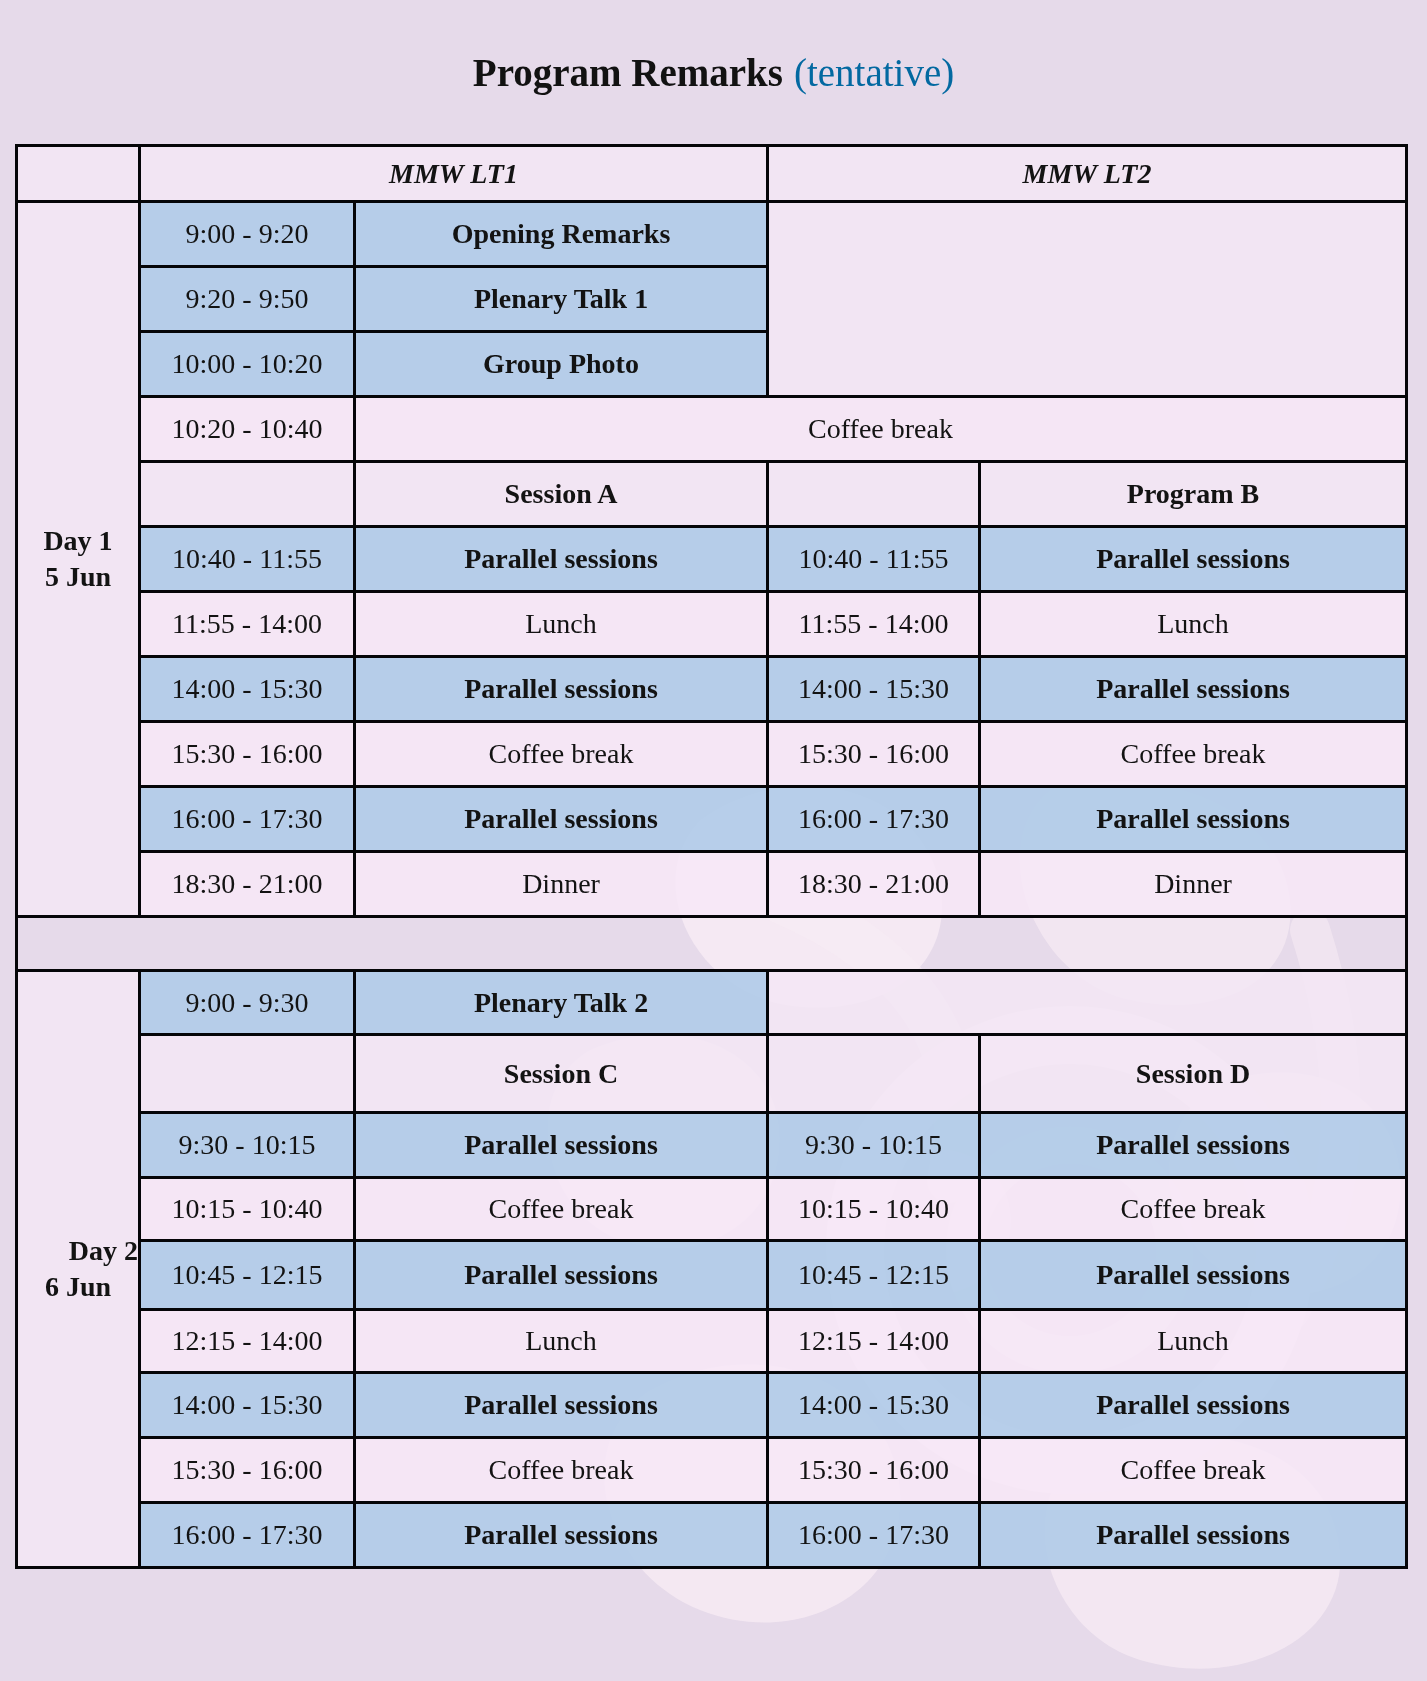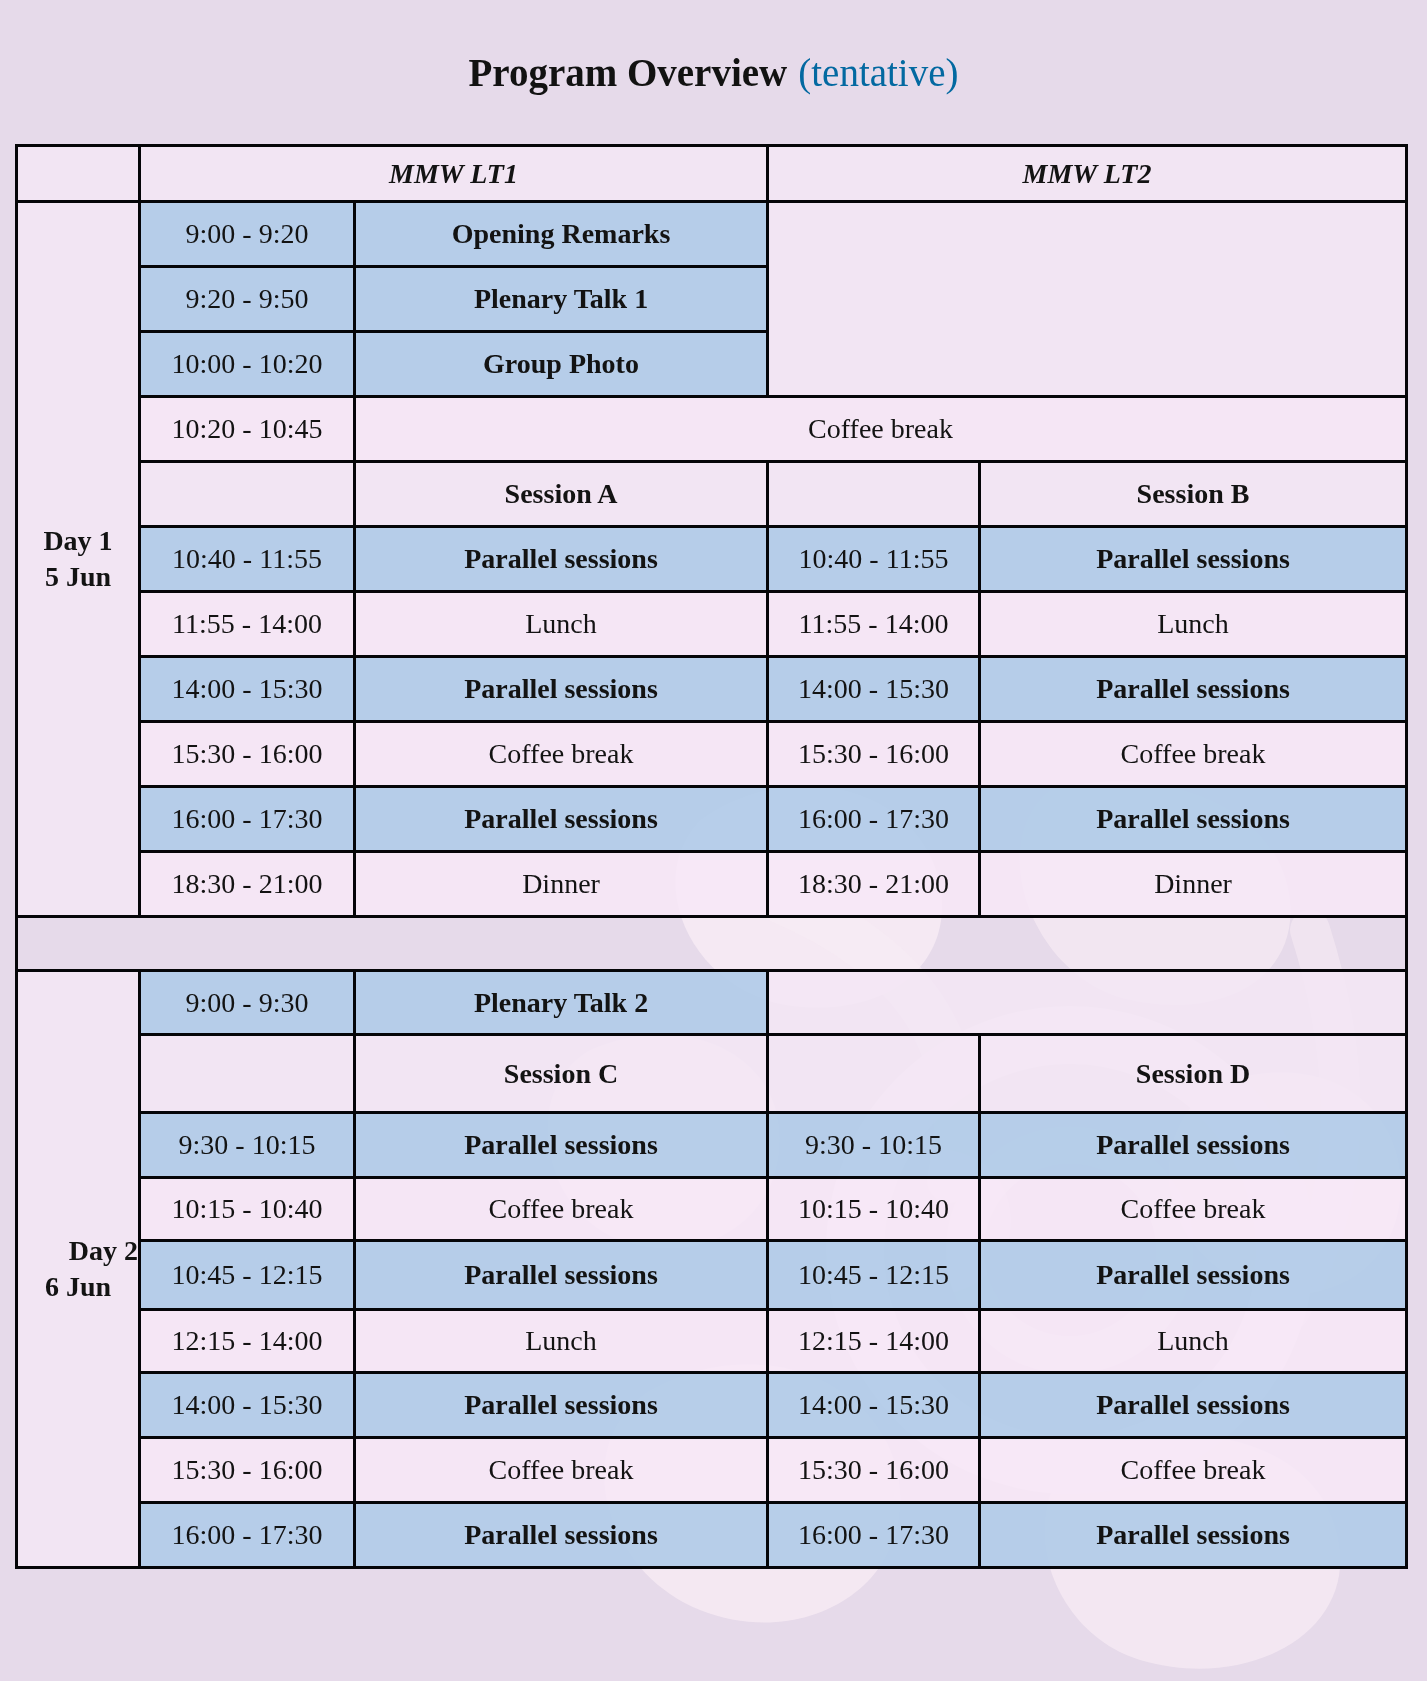--- a/index.html
+++ b/index.html
@@ -60,21 +60,21 @@
     <path d="M560 700 C 680 660, 800 700, 810 800 C 818 890, 710 940, 610 910 C 510 880, 480 740, 560 700 Z" opacity="0.75"></path>
     <path d="M330 430 C 380 380, 470 390, 480 460 C 488 520, 430 560, 370 540 C 310 520, 290 465, 330 430 Z" opacity="0.6"></path>
   </g>
   <circle cx="540" cy="500" r="215" fill="none" stroke="#f7ebf4" stroke-width="58" opacity="0.85"></circle>
   <circle cx="540" cy="500" r="105" fill="none" stroke="#f7ebf4" stroke-width="38" opacity="0.7"></circle>
   <path d="M250 150 Q 460 240, 420 430" fill="none" stroke="#f7ebf4" stroke-width="46" stroke-linecap="round" opacity="0.7"></path>
   <path d="M780 180 Q 850 400, 760 560" fill="none" stroke="#f7ebf4" stroke-width="40" stroke-linecap="round" opacity="0.6"></path>
 </svg>
 
 <div class="title-wrap">
-  <span class="title-main">Program Overview</span>
+  <span class="title-main">Program Remarks</span>
   <span class="title-suffix">(tentative)</span>
 </div>
 
 <table class="program">
   <colgroup>
     <col style="width:123px">
     <col style="width:215px">
     <col style="width:413px">
     <col style="width:212px">
     <col style="width:427px">
@@ -96,28 +96,28 @@
       </tr>
       <tr style="height: 65px;">
         <td class="c-blue t">9:20 - 9:50</td>
         <td class="c-blue e">Plenary Talk 1</td>
       </tr>
       <tr style="height: 65px;">
         <td class="c-blue t">10:00 - 10:20</td>
         <td class="c-blue e">Group Photo</td>
       </tr>
       <tr style="height: 65px;">
-        <td class="c-break t">10:20 - 10:45</td>
+        <td class="c-break t">10:20 - 10:40</td>
         <td class="c-break b" colspan="3">Coffee break</td>
       </tr>
       <tr style="height: 65px;">
         <td class="c-plain"></td>
         <td class="c-plain s">Session A</td>
         <td class="c-plain"></td>
-        <td class="c-plain s">Session B</td>
+        <td class="c-plain s">Program B</td>
       </tr>
       <tr style="height: 65px;">
         <td class="c-blue t">10:40 - 11:55</td>
         <td class="c-blue e">Parallel sessions</td>
         <td class="c-blue t">10:40 - 11:55</td>
         <td class="c-blue e">Parallel sessions</td>
       </tr>
       <tr style="height: 65px;">
         <td class="c-break t">11:55 - 14:00</td>
         <td class="c-break b">Lunch</td>

